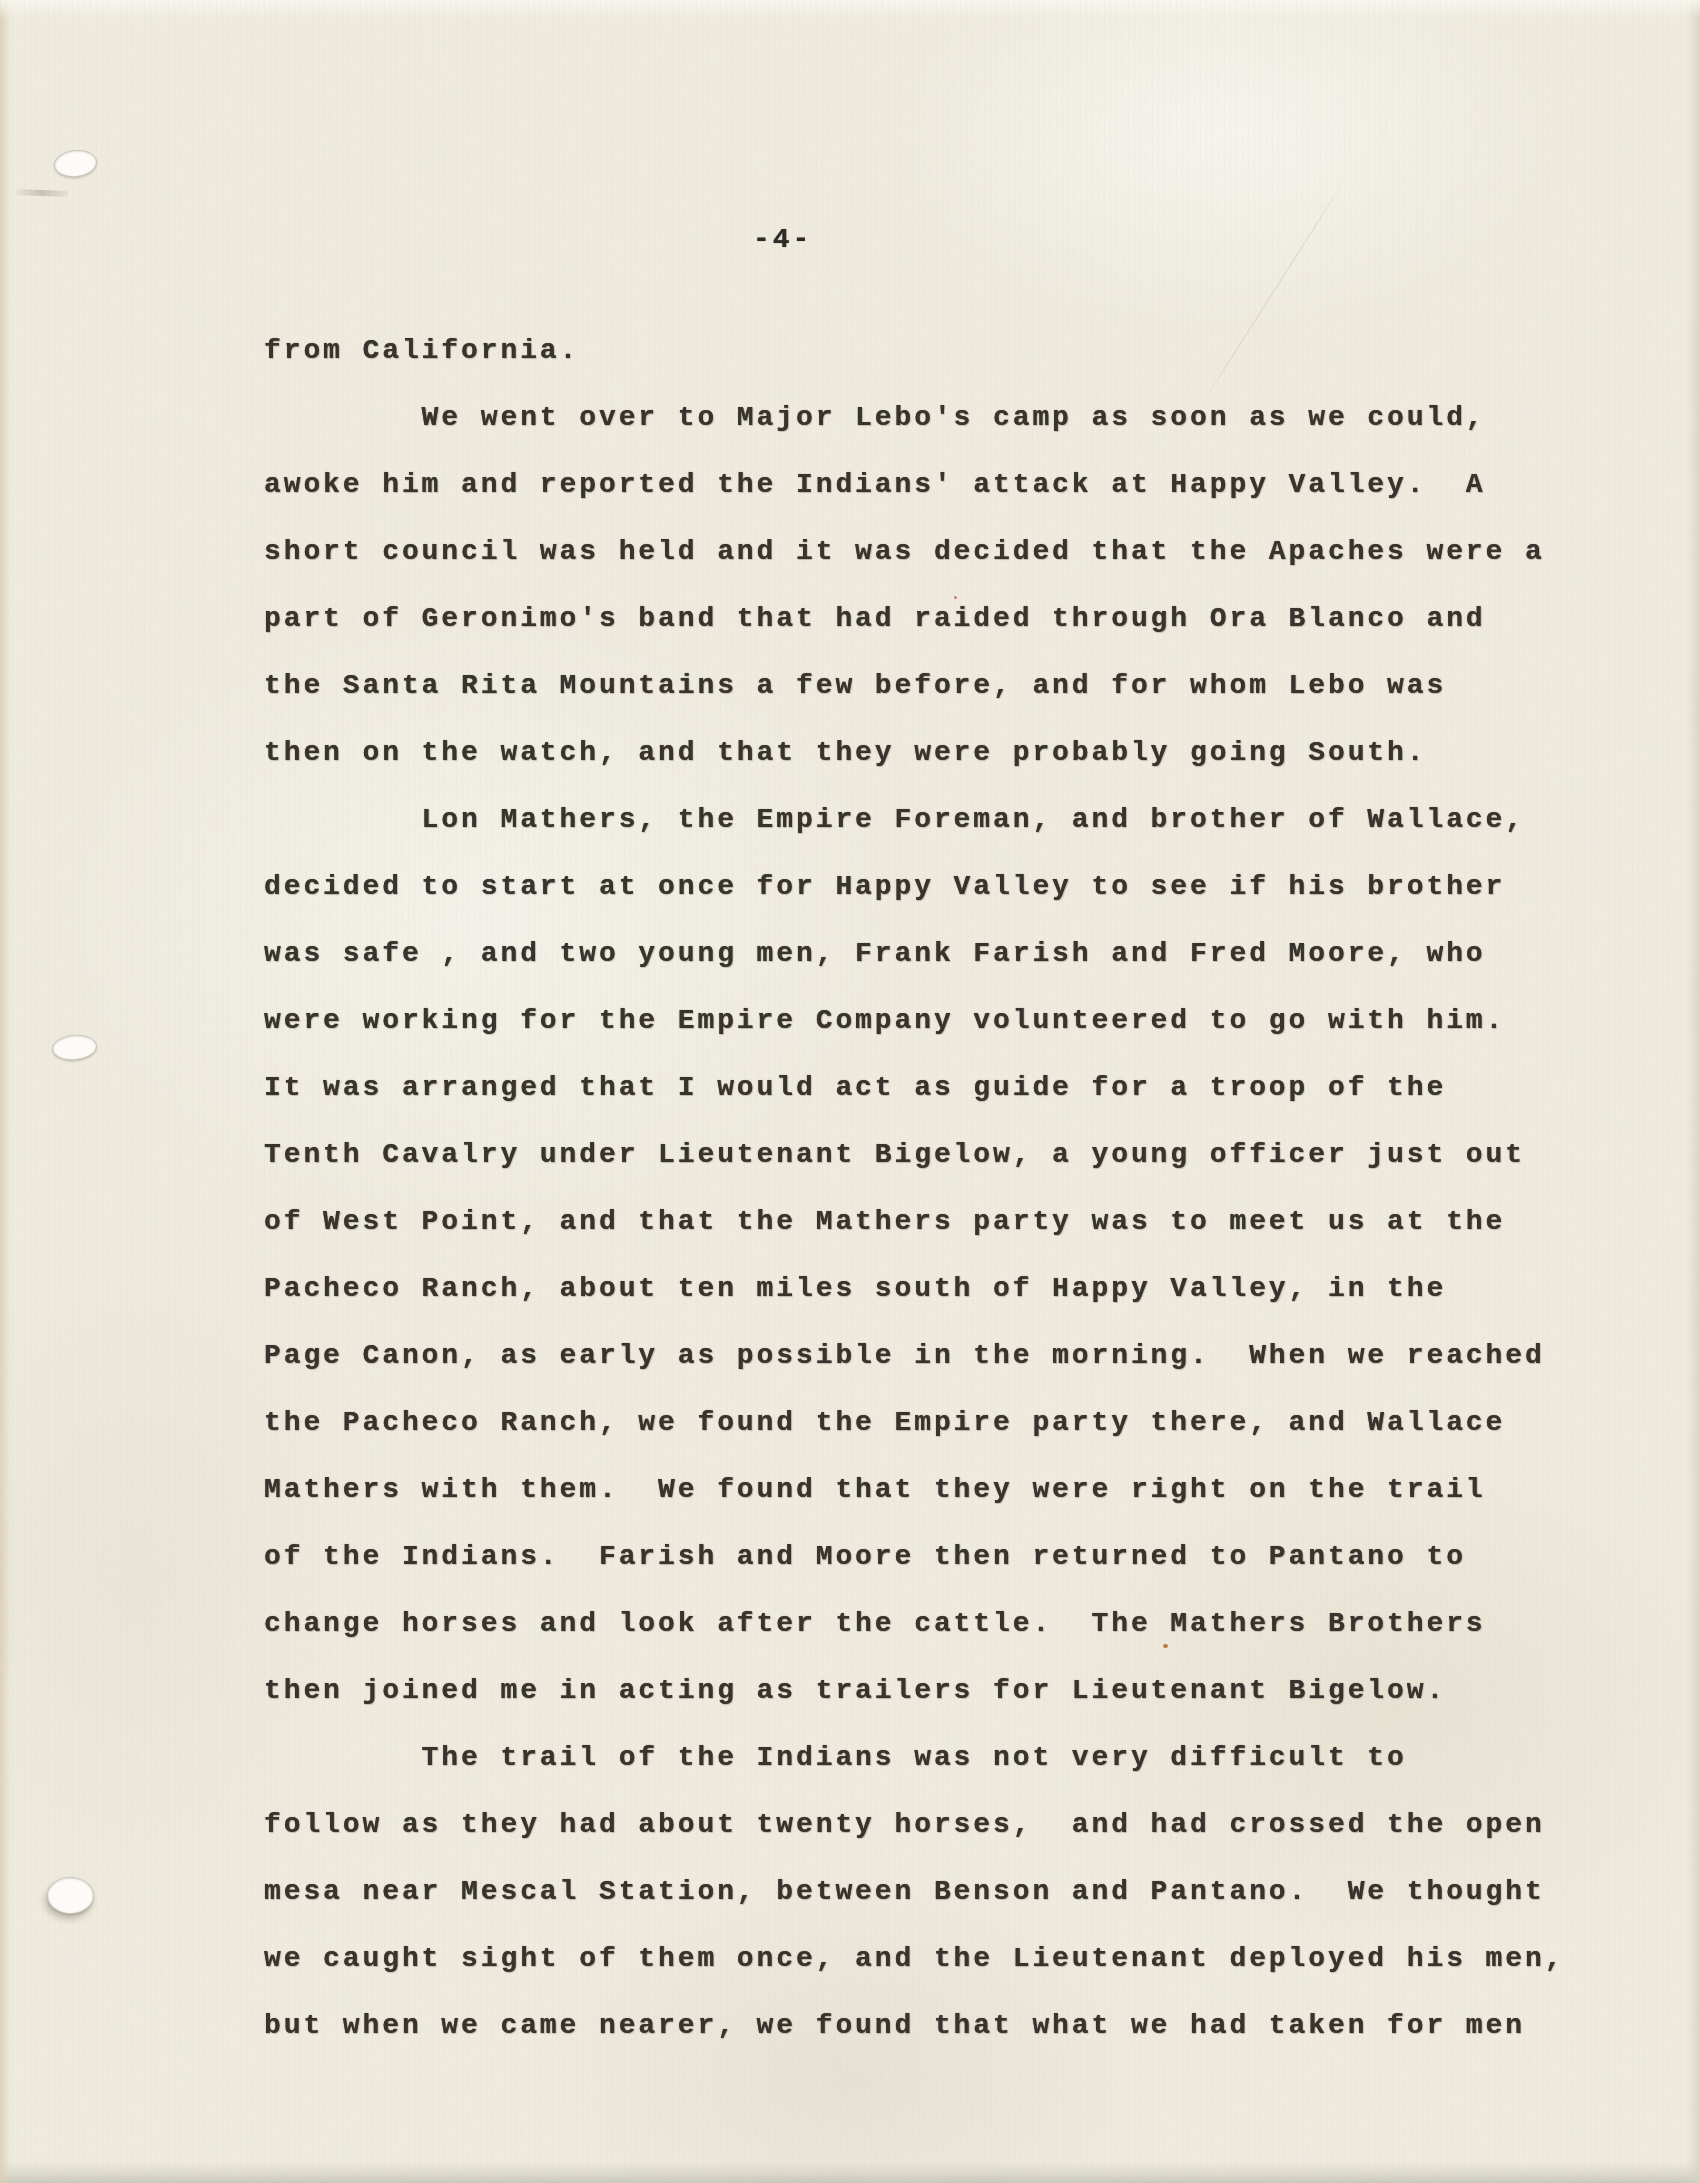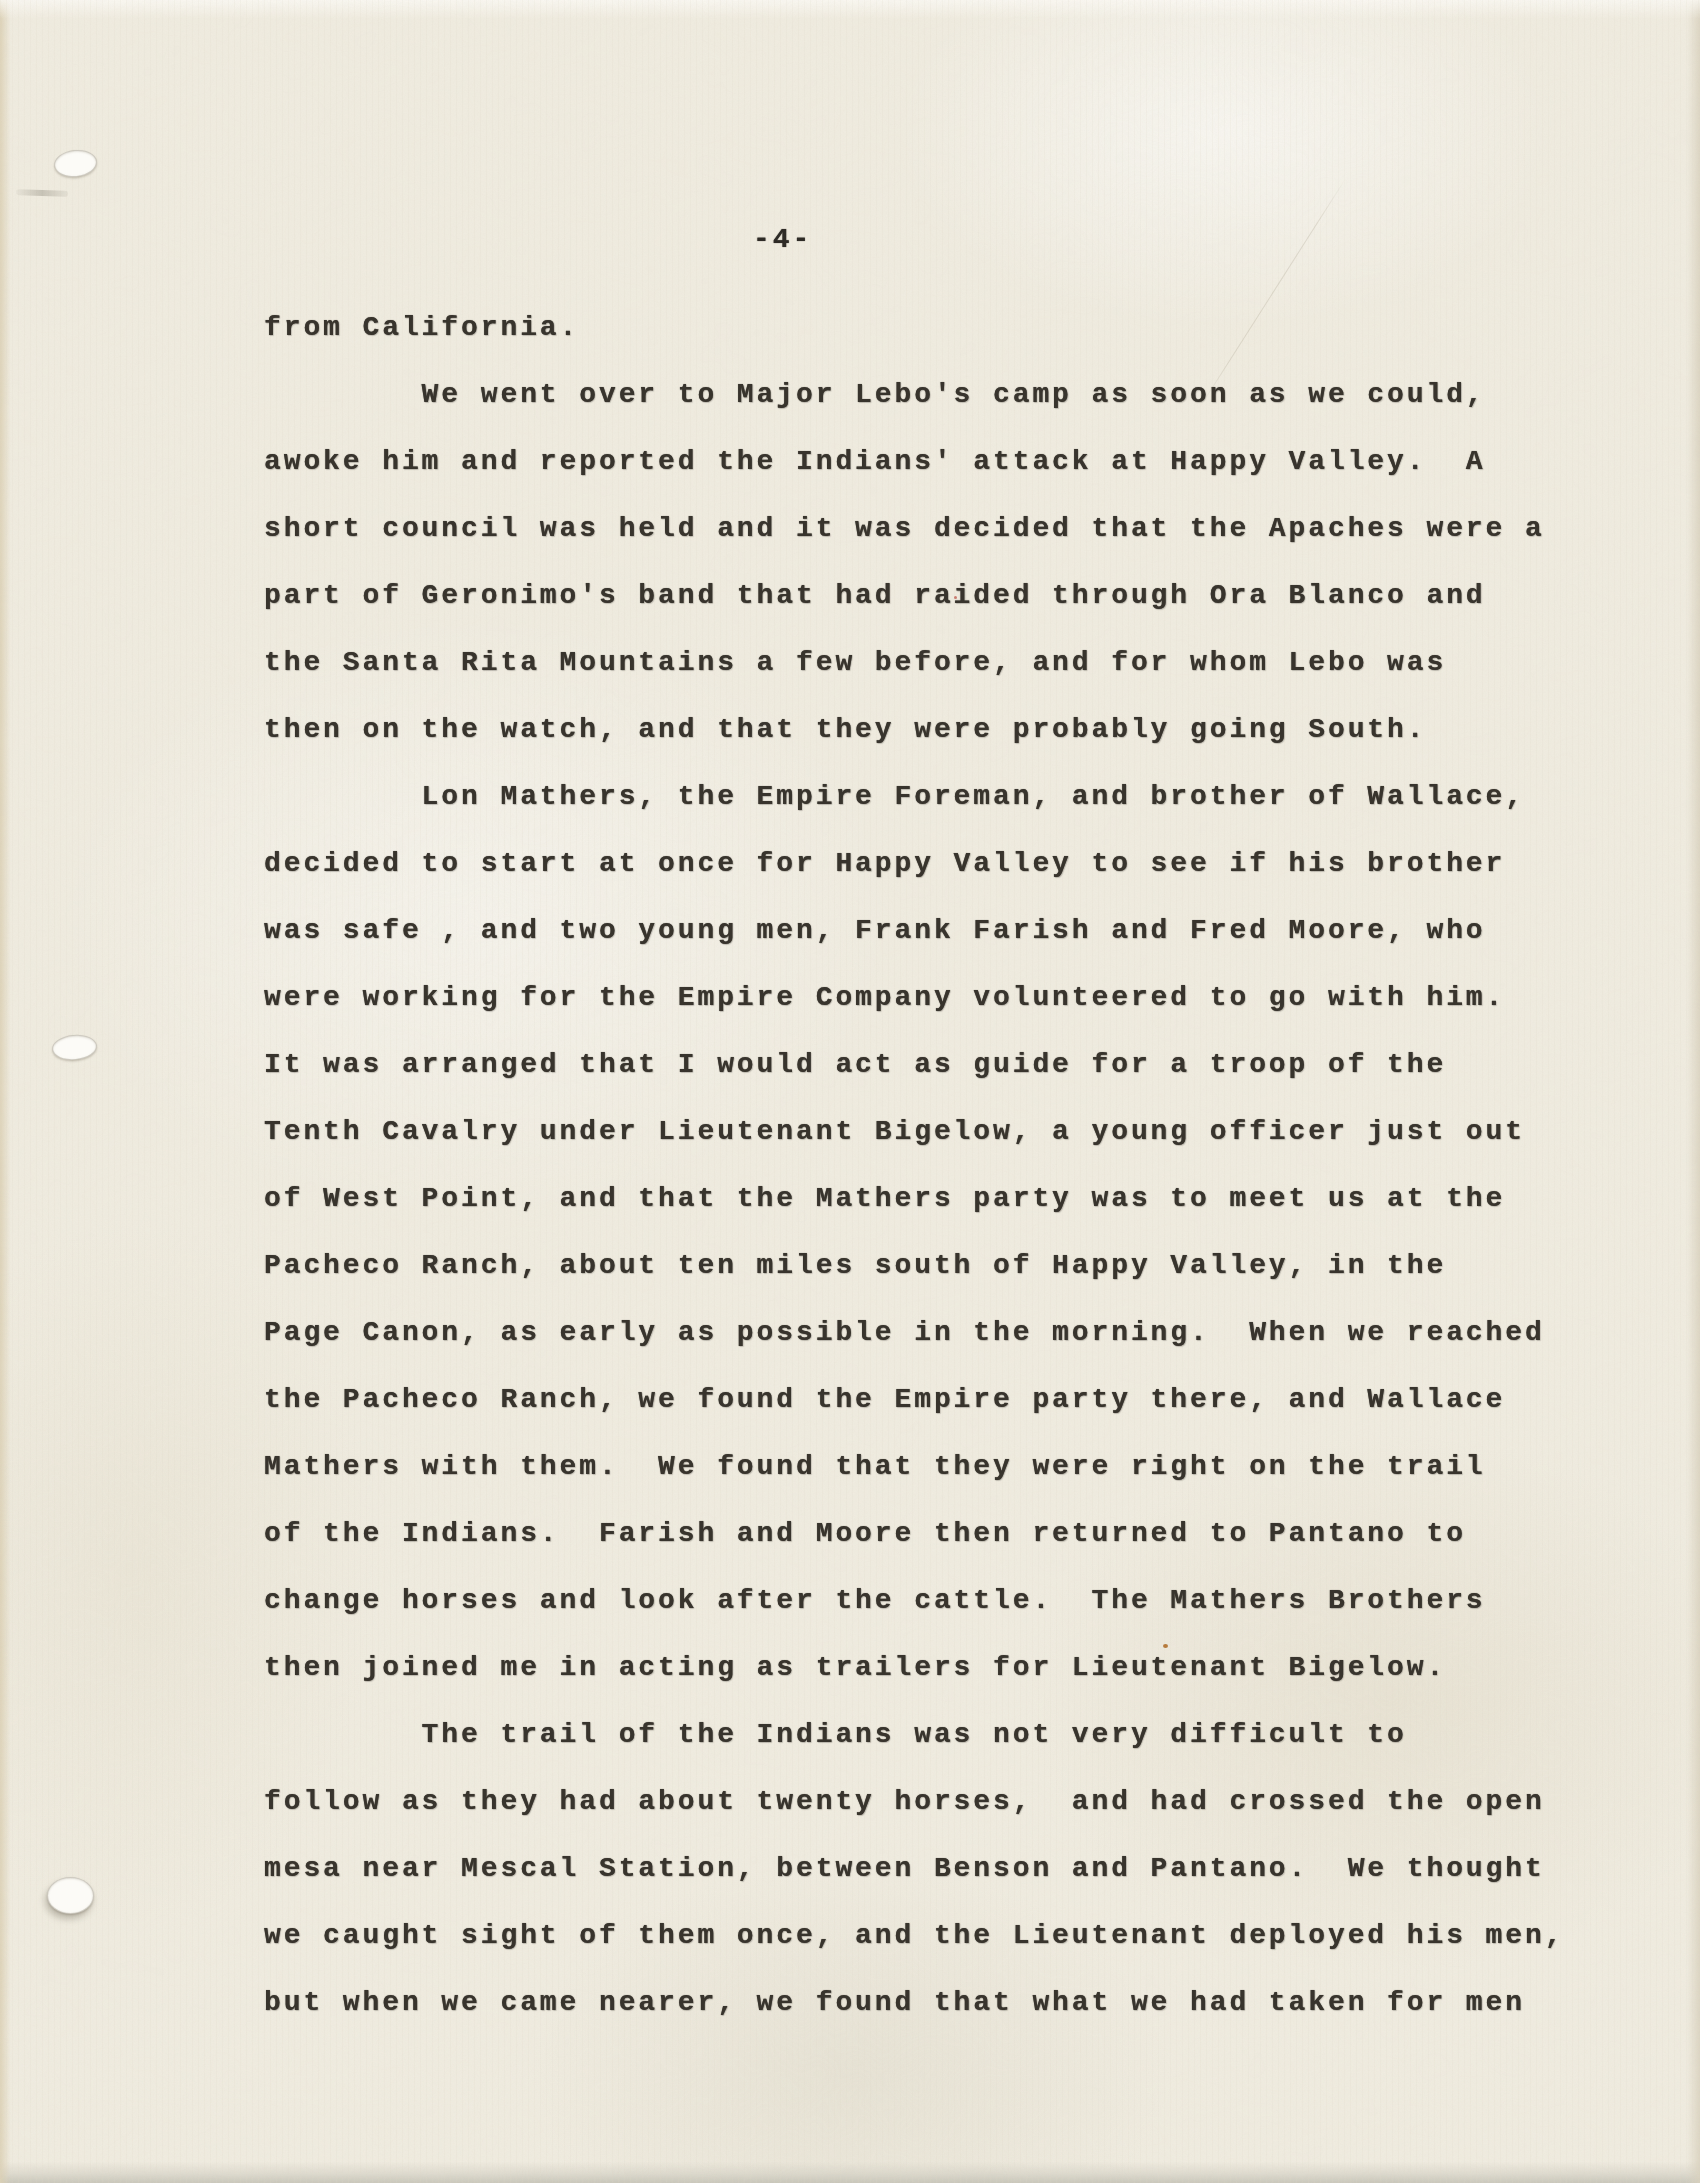--- a/index.html
+++ b/index.html
@@ -24,21 +24,21 @@
   .fiber-streaks {
     position: absolute; inset: 0;
     background-image: repeating-linear-gradient(90deg,
       rgba(222,215,198,0.16) 0px, rgba(222,215,198,0.16) 1.3px,
       rgba(255,255,255,0.0) 1.3px, rgba(255,255,255,0.0) 6px);
     pointer-events: none;
   }
   .typewritten {
     position: absolute;
     left: 264px;
-    top: 294px;
+    top: 317px;
     font-weight: 700;
     font-size: 28px;
     line-height: 67px;
     letter-spacing: 2.9px;
     white-space: pre;
     color: #38342d;
     text-shadow: 0 0 0.9px rgba(56,52,45,0.8), 0.8px 0.8px 1.1px rgba(56,52,45,0.22);
   }
   .page-number {
     position: absolute;

